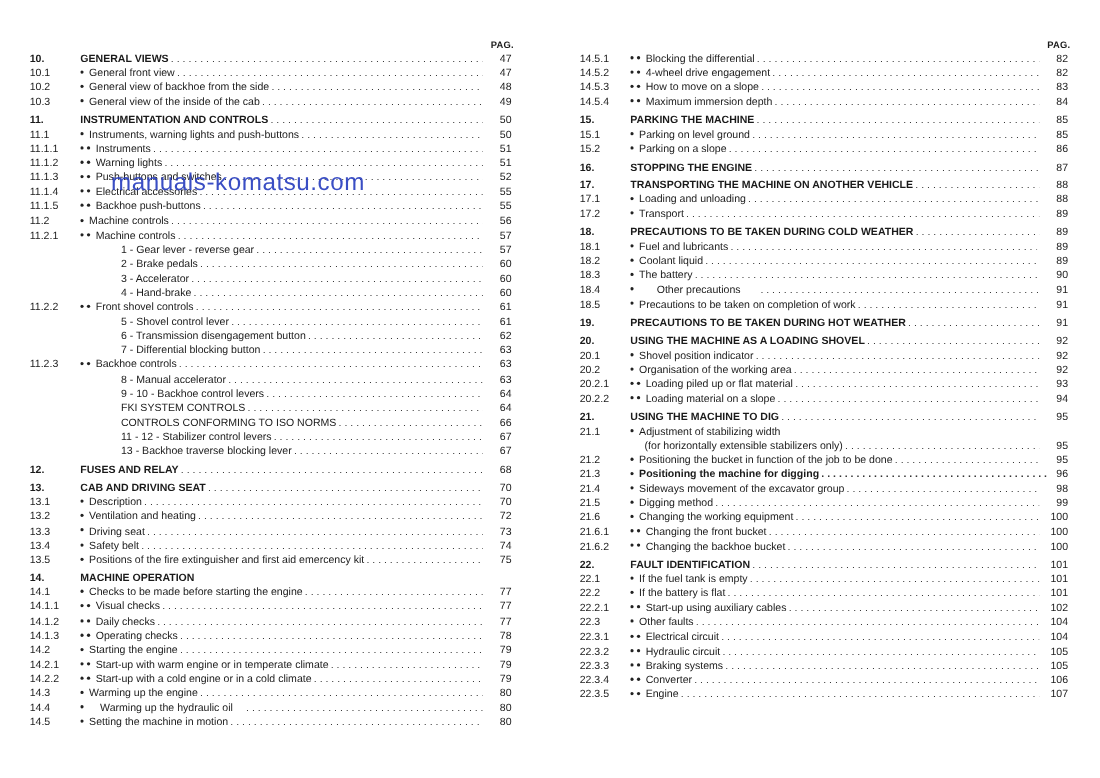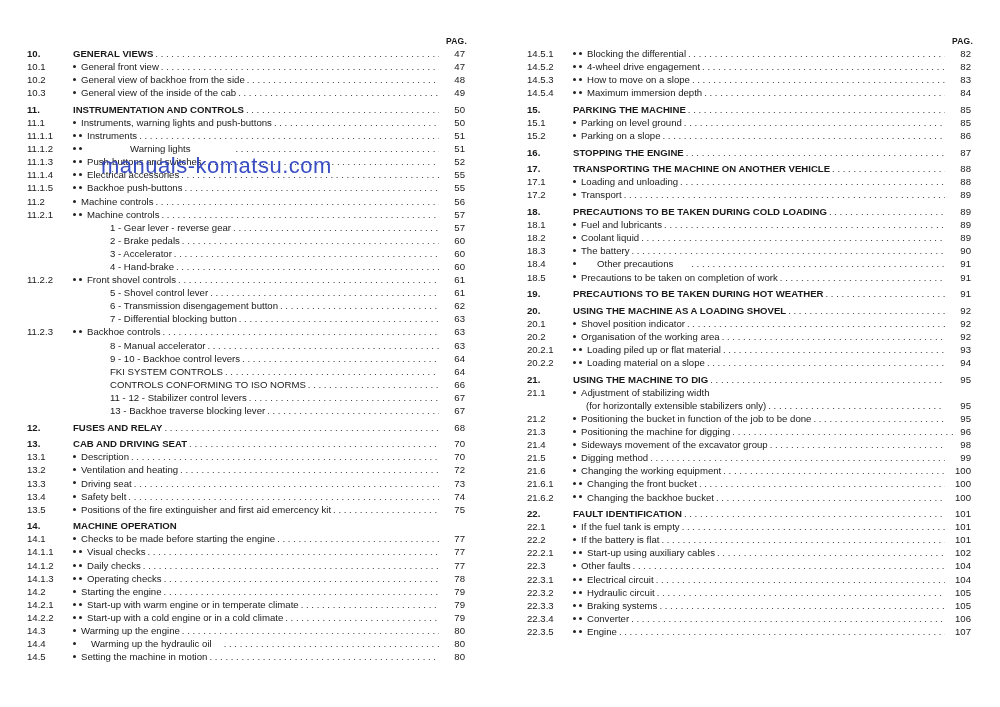--- a/index.html
+++ b/index.html
@@ -86,21 +86,21 @@
         <span class="num">11.1.1</span>
         <span class="text" style="left: 46px; right: 28px;">
           <span class="lbl"><span class="bullet"></span><span class="bullet"></span> </span>
           <span class="lbl">Instruments</span>
           <span class="dots"></span>
         </span>
         <span class="page">51</span>
       </div>
       <div class="row l2">
         <span class="num">11.1.2</span>
-        <span class="text" style="left: 46px; right: 28px; gap: 43px;">
+        <span class="text" style="left: 46px; right: 28px;">
           <span class="lbl"><span class="bullet"></span><span class="bullet"></span> </span>
           <span class="lbl">Warning lights</span>
           <span class="dots"></span>
         </span>
         <span class="page">51</span>
       </div>
       <div class="row l2">
         <span class="num">11.1.3</span>
         <span class="text" style="left: 46px; right: 28px;">
           <span class="lbl"><span class="bullet"></span><span class="bullet"></span> </span>
@@ -523,21 +523,21 @@
         <span class="text" style="left: 46px; right: 28px;">
           <span class="lbl"><span class="bullet"></span></span>
           <span class="lbl">Transport</span>
           <span class="dots"></span>
         </span>
         <span class="page">89</span>
       </div>
       <div class="row l0 gap">
         <span class="num">18.</span>
         <span class="text" style="left: 46px; right: 28px;">
-          <span class="lbl">PRECAUTIONS TO BE TAKEN DURING COLD LOADING</span>
+          <span class="lbl">PRECAUTIONS TO BE TAKEN DURING COLD WEATHER</span>
           <span class="dots"></span>
         </span>
         <span class="page">89</span>
       </div>
       <div class="row l1">
         <span class="num">18.1</span>
         <span class="text" style="left: 46px; right: 30px;">
           <span class="lbl"><span class="bullet"></span></span>
           <span class="lbl">Fuel and lubricants</span>
           <span class="dots"></span>
@@ -660,21 +660,21 @@
         <span class="num">21.2</span>
         <span class="text" style="left: 46px; right: 28px;">
           <span class="lbl"><span class="bullet"></span></span>
           <span class="lbl">Positioning the bucket in function of the job to be done</span>
           <span class="dots"></span>
         </span>
         <span class="page">95</span>
       </div>
       <div class="row l1">
         <span class="num">21.3</span>
-        <span class="text" style="left: 46px; right: 20px;">
+        <span class="text" style="left: 46px; right: 20px; font-weight: bold;">
           <span class="lbl"><span class="bullet"></span></span>
           <span class="lbl">Positioning the machine for digging</span>
           <span class="dots"></span>
         </span>
         <span class="page">96</span>
       </div>
       <div class="row l1">
         <span class="num">21.4</span>
         <span class="text" style="left: 46px; right: 28px;">
           <span class="lbl"><span class="bullet"></span></span>

